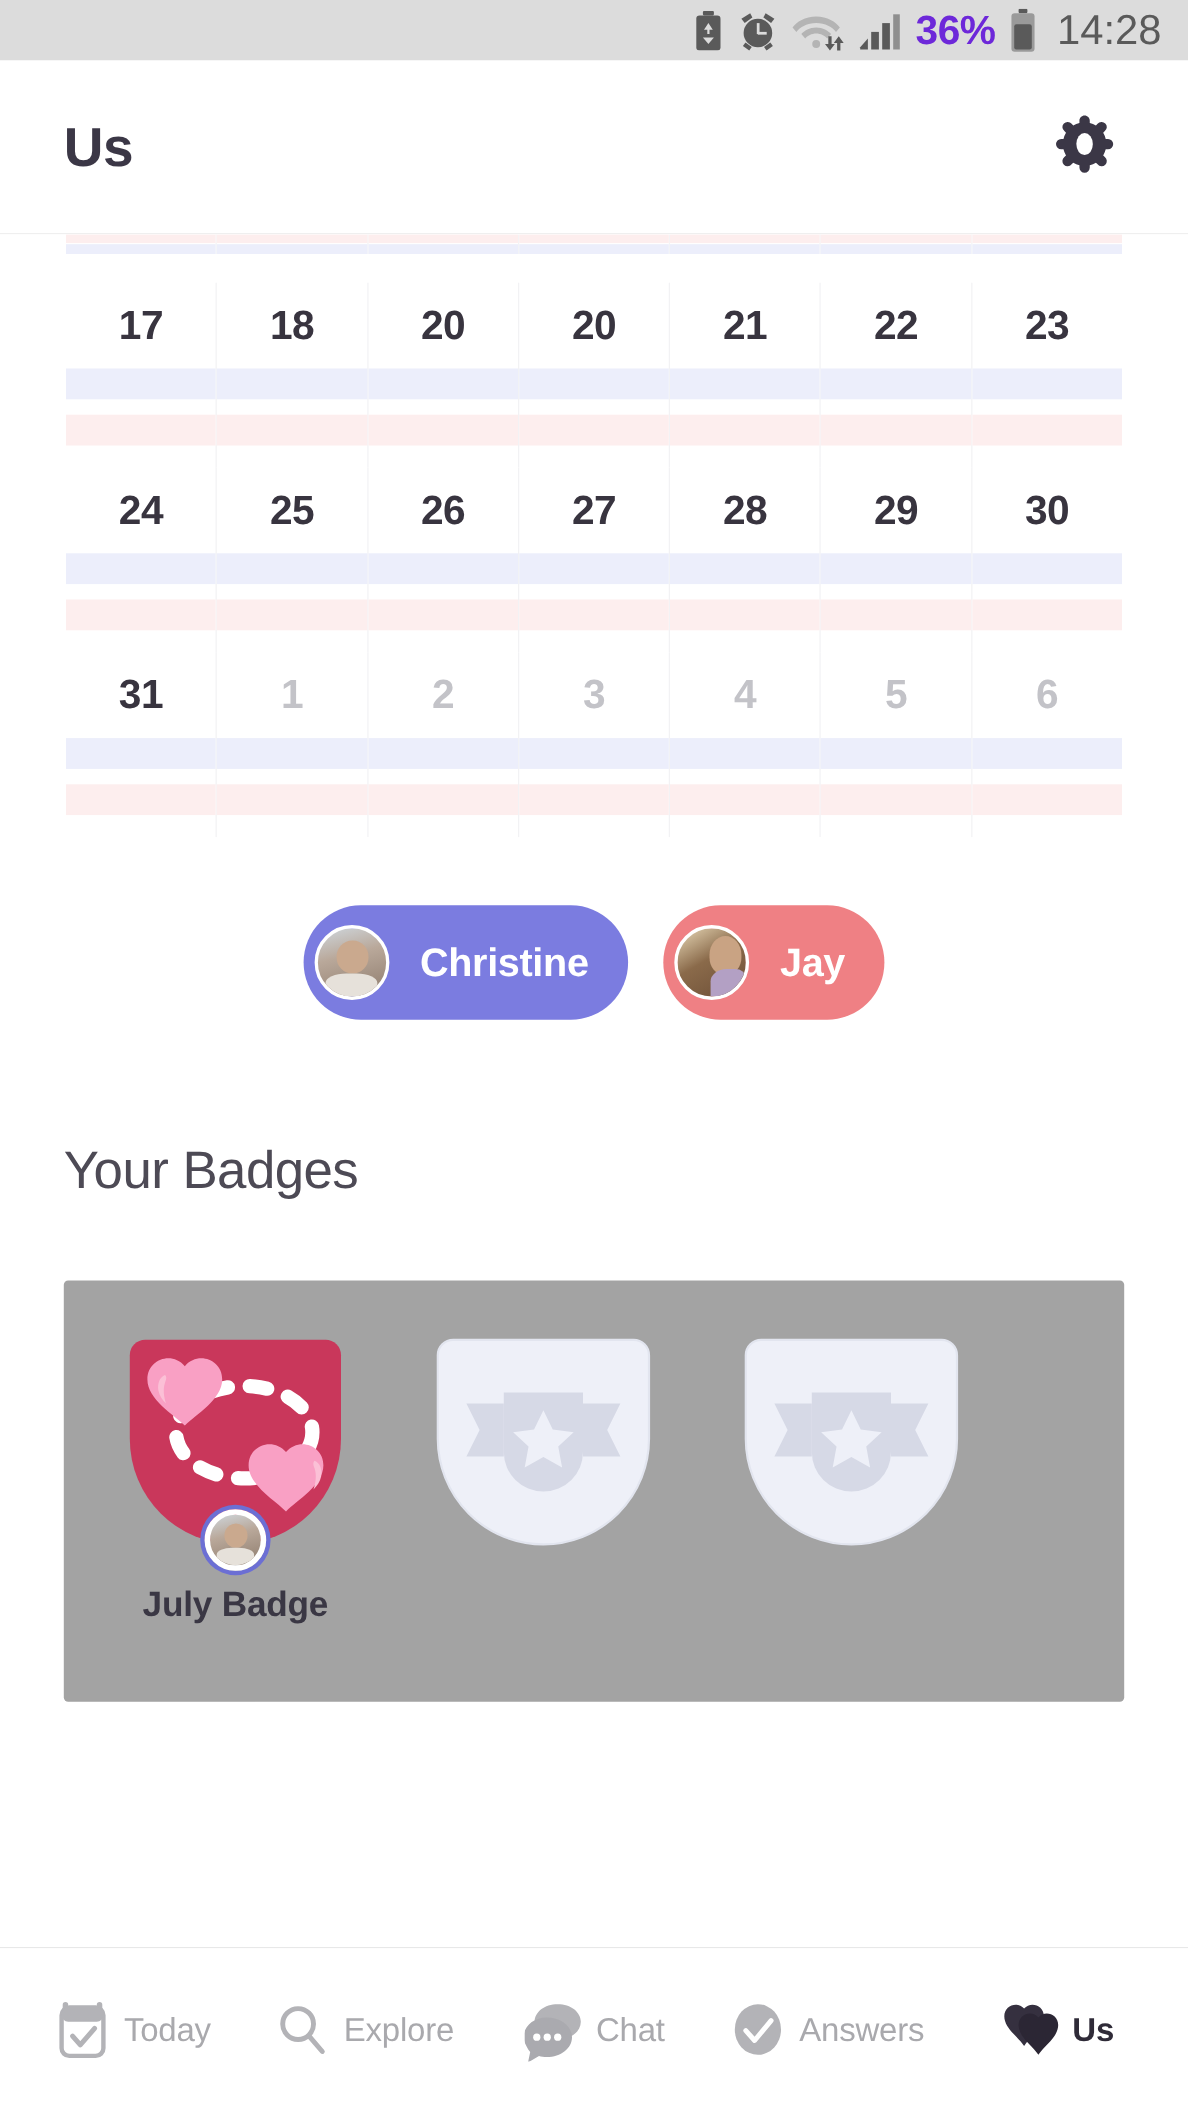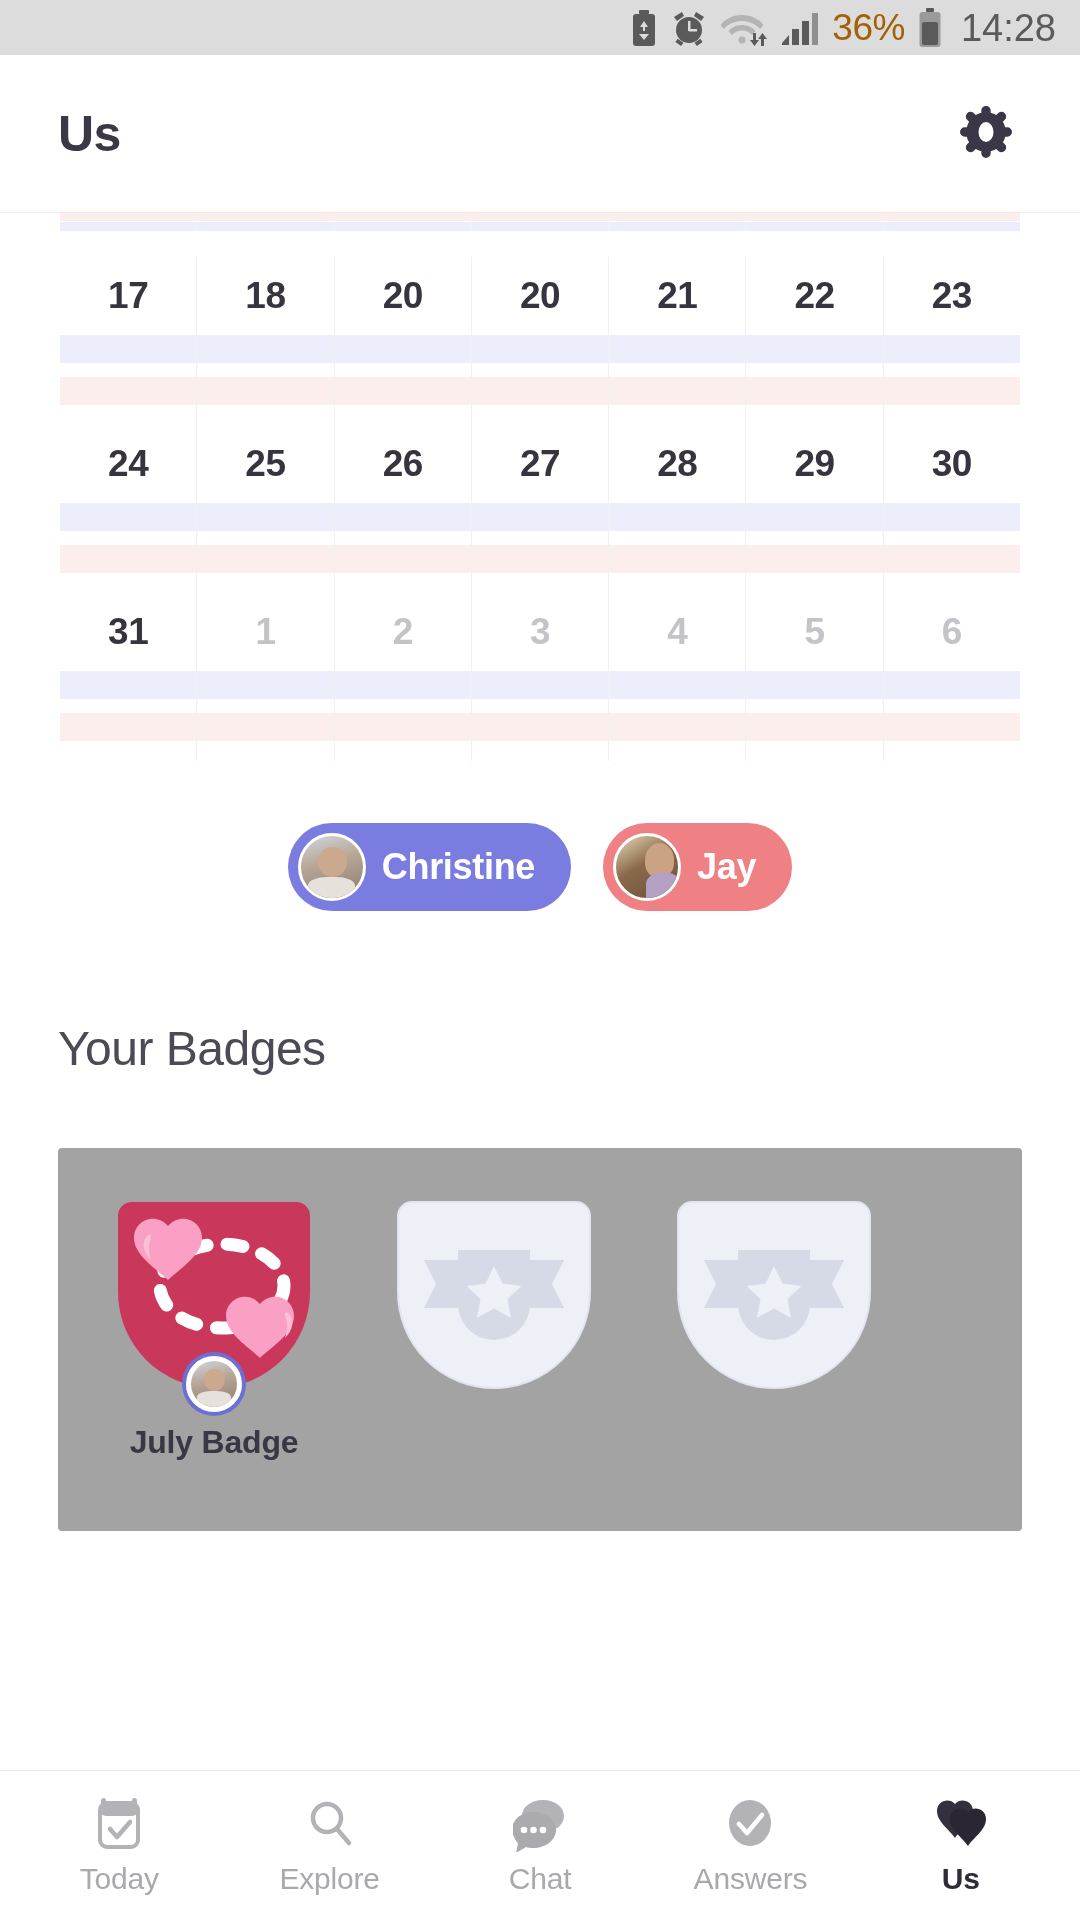--- a/index.html
+++ b/index.html
@@ -31,23 +31,23 @@
     padding-right: 24px;
     gap: 12px;
     flex: 0 0 auto;
   }
   .statusbar .sb-icon {
     display: flex;
     align-items: center;
     justify-content: center;
   }
   .sb-text {
-    color: #a16207;
+    color: #6d28d9;
     font-size: 37px;
-    font-weight: 400;
+    font-weight: 700;
     letter-spacing: -0.5px;
     line-height: 1;
   }
   .sb-time {
     color: #5a5a5a;
     font-size: 38px;
     font-weight: 400;
     line-height: 1;
     margin-left: 6px;
     text-align: center;
@@ -158,23 +158,23 @@
     display: flex;
     justify-content: center;
     align-items: center;
     gap: 32px;
     margin-top: 62px;
   }
   .pill {
     display: flex;
     align-items: center;
     border-radius: 999px;
-    height: 88px;
+    height: 104px;
     padding: 0 36px 0 10px;
-    gap: 16px;
+    gap: 28px;
   }
   .pill-name {
     color: #ffffff;
     font-size: 36px;
     font-weight: 700;
     letter-spacing: -0.3px;
   }
   .pill-avatar {
     width: 68px;
     height: 68px;
@@ -288,21 +288,21 @@
     border-top: 1px solid #e8e8e8;
     display: flex;
     align-items: center;
     justify-content: space-around;
     flex: 0 0 auto;
     padding: 0 14px;
   }
   .nav-item {
     flex: 1 1 0;
     display: flex;
-    flex-direction: column;
+    flex-direction: row;
     align-items: center;
     justify-content: center;
     gap: 10px;
   }
   .nav-label {
     font-size: 30px;
     color: #a9a9ad;
     letter-spacing: -0.2px;
   }
   .nav-item.active .nav-label {

